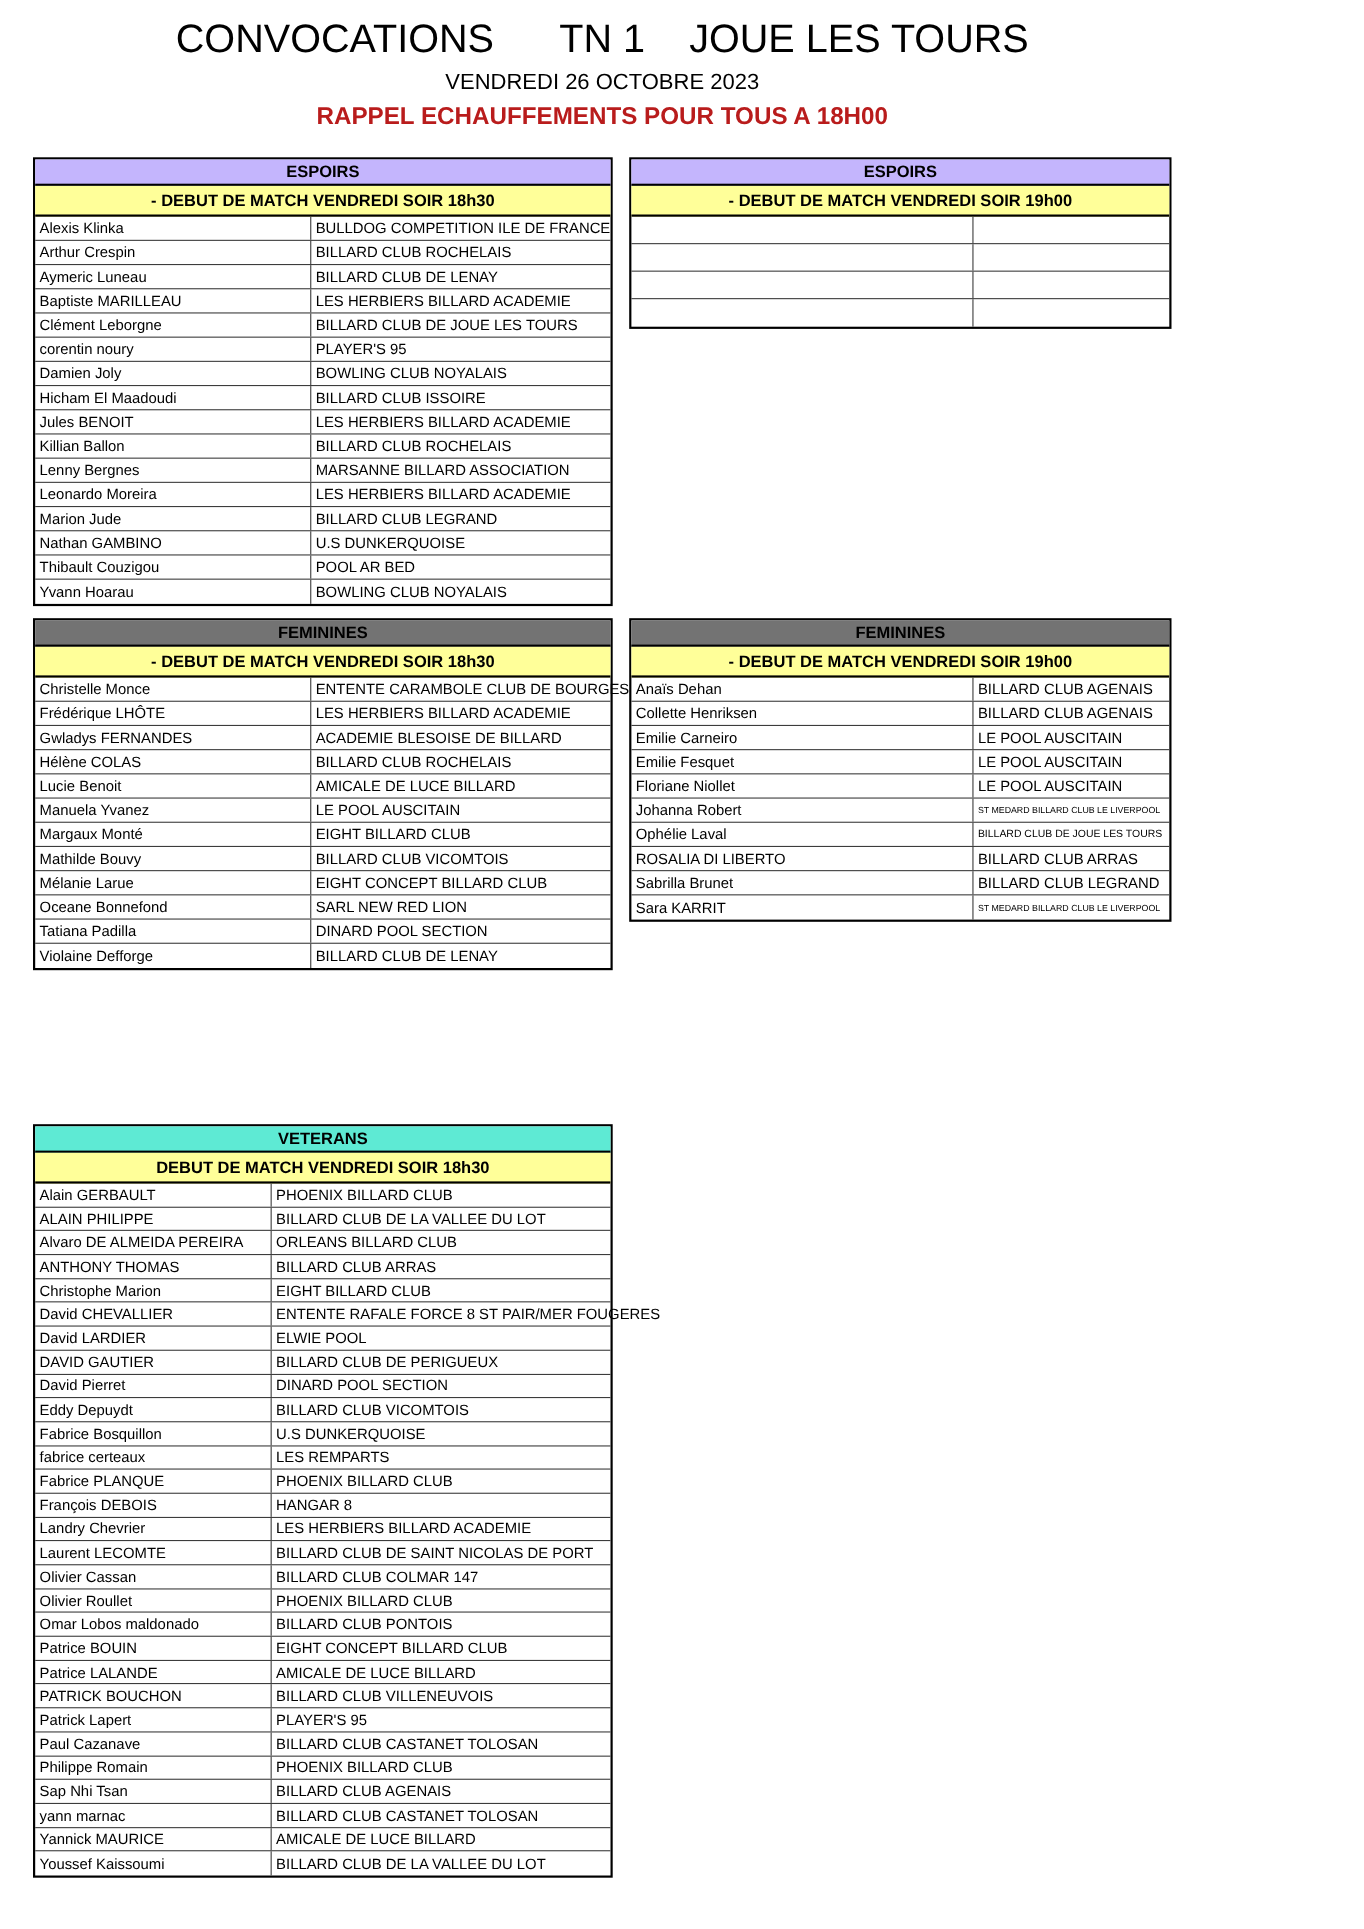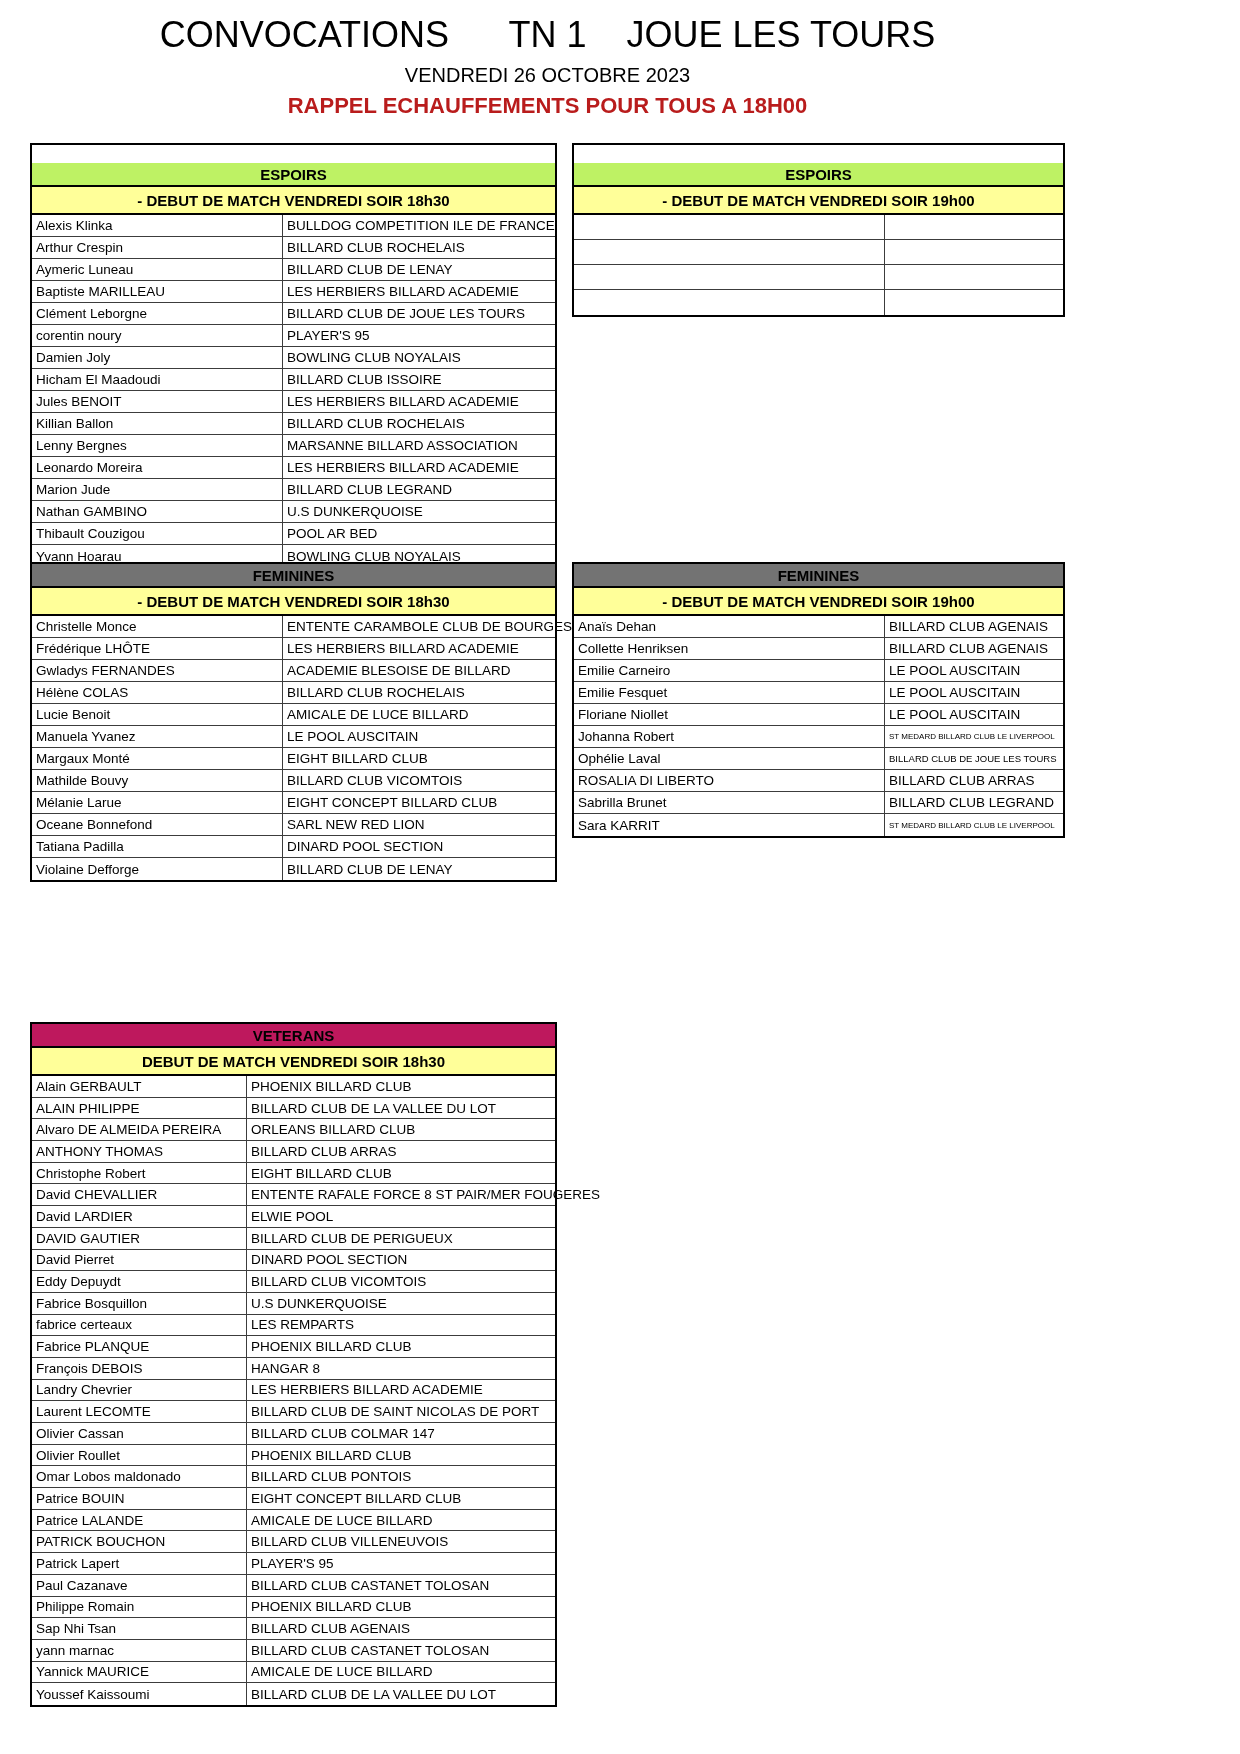--- a/index.html
+++ b/index.html
@@ -48,23 +48,23 @@
   .band {
     display: flex;
     align-items: center;
     justify-content: center;
     font-weight: bold;
     font-size: 15px;
     border-bottom: 2px solid #000;
   }
   .title-band { height: 24px; }
   .sub-band   { height: 28px; background: #FFFF99; }
-  .green { background: #bef264; margin-top: 18px; }
+  .green { background: #c4b5fd; }
   .pink  { background: #737373; }
-  .blue  { background: #be185d; }
+  .blue  { background: #5eead4; }
   .trow {
     display: flex;
     height: var(--row-h);
     border-bottom: 1px solid #3c3c3c;
   }
   .trow:last-child { border-bottom: none; }
   .tcell {
     display: flex;
     align-items: center;
     padding-left: 4px;
@@ -307,21 +307,21 @@
         </div>
         <div class="trow">
           <div class="tcell name-cell">Alvaro DE ALMEIDA PEREIRA</div>
           <div class="tcell club-cell">ORLEANS BILLARD CLUB</div>
         </div>
         <div class="trow">
           <div class="tcell name-cell">ANTHONY THOMAS</div>
           <div class="tcell club-cell">BILLARD CLUB ARRAS</div>
         </div>
         <div class="trow">
-          <div class="tcell name-cell">Christophe Robert</div>
+          <div class="tcell name-cell">Christophe Marion</div>
           <div class="tcell club-cell">EIGHT BILLARD CLUB</div>
         </div>
         <div class="trow">
           <div class="tcell name-cell">David CHEVALLIER</div>
           <div class="tcell club-cell">ENTENTE RAFALE FORCE 8 ST PAIR/MER FOUGERES</div>
         </div>
         <div class="trow">
           <div class="tcell name-cell">David LARDIER</div>
           <div class="tcell club-cell">ELWIE POOL</div>
         </div>

